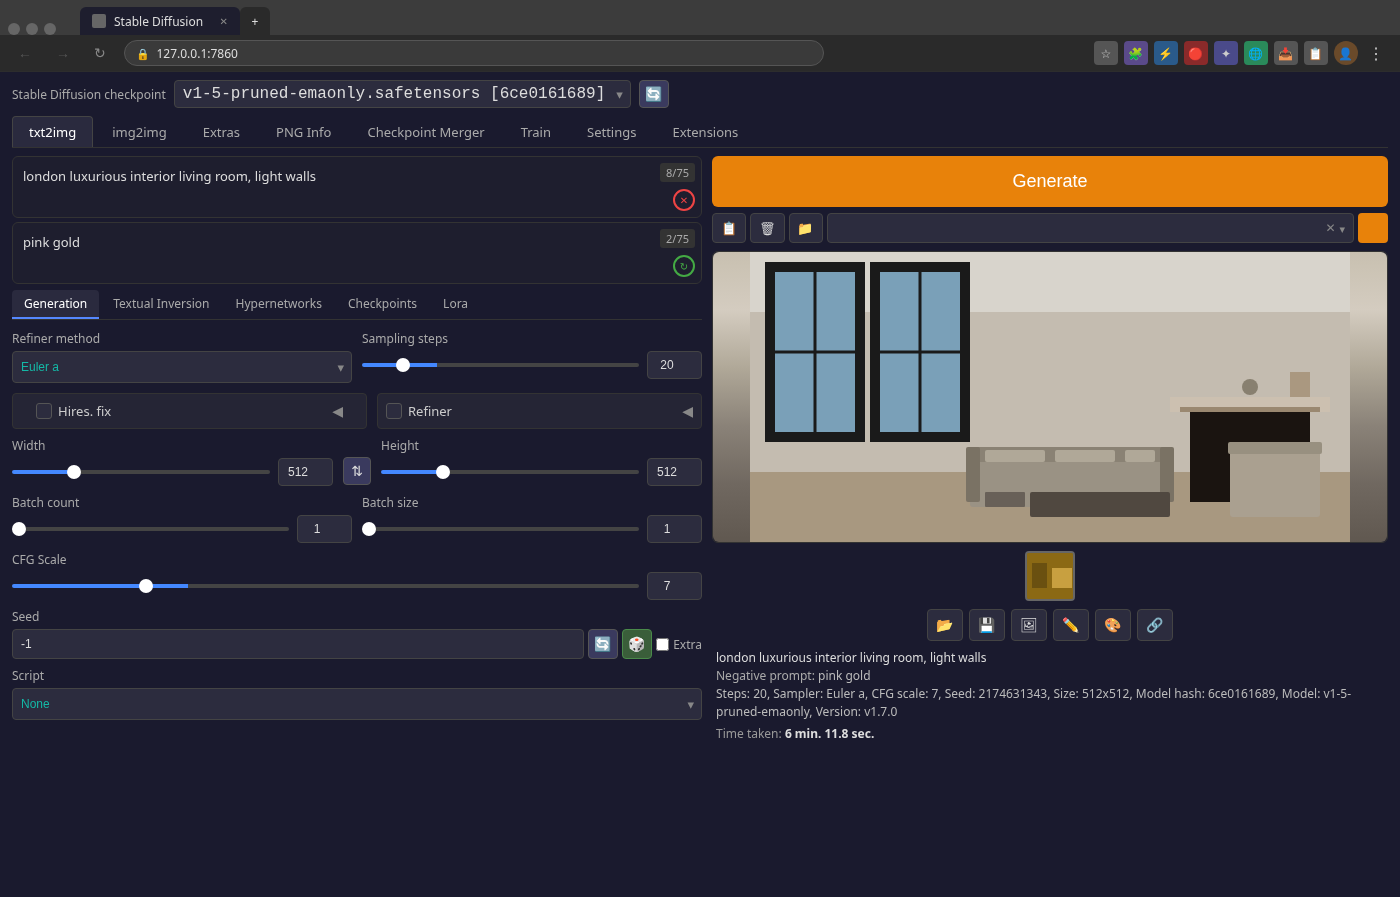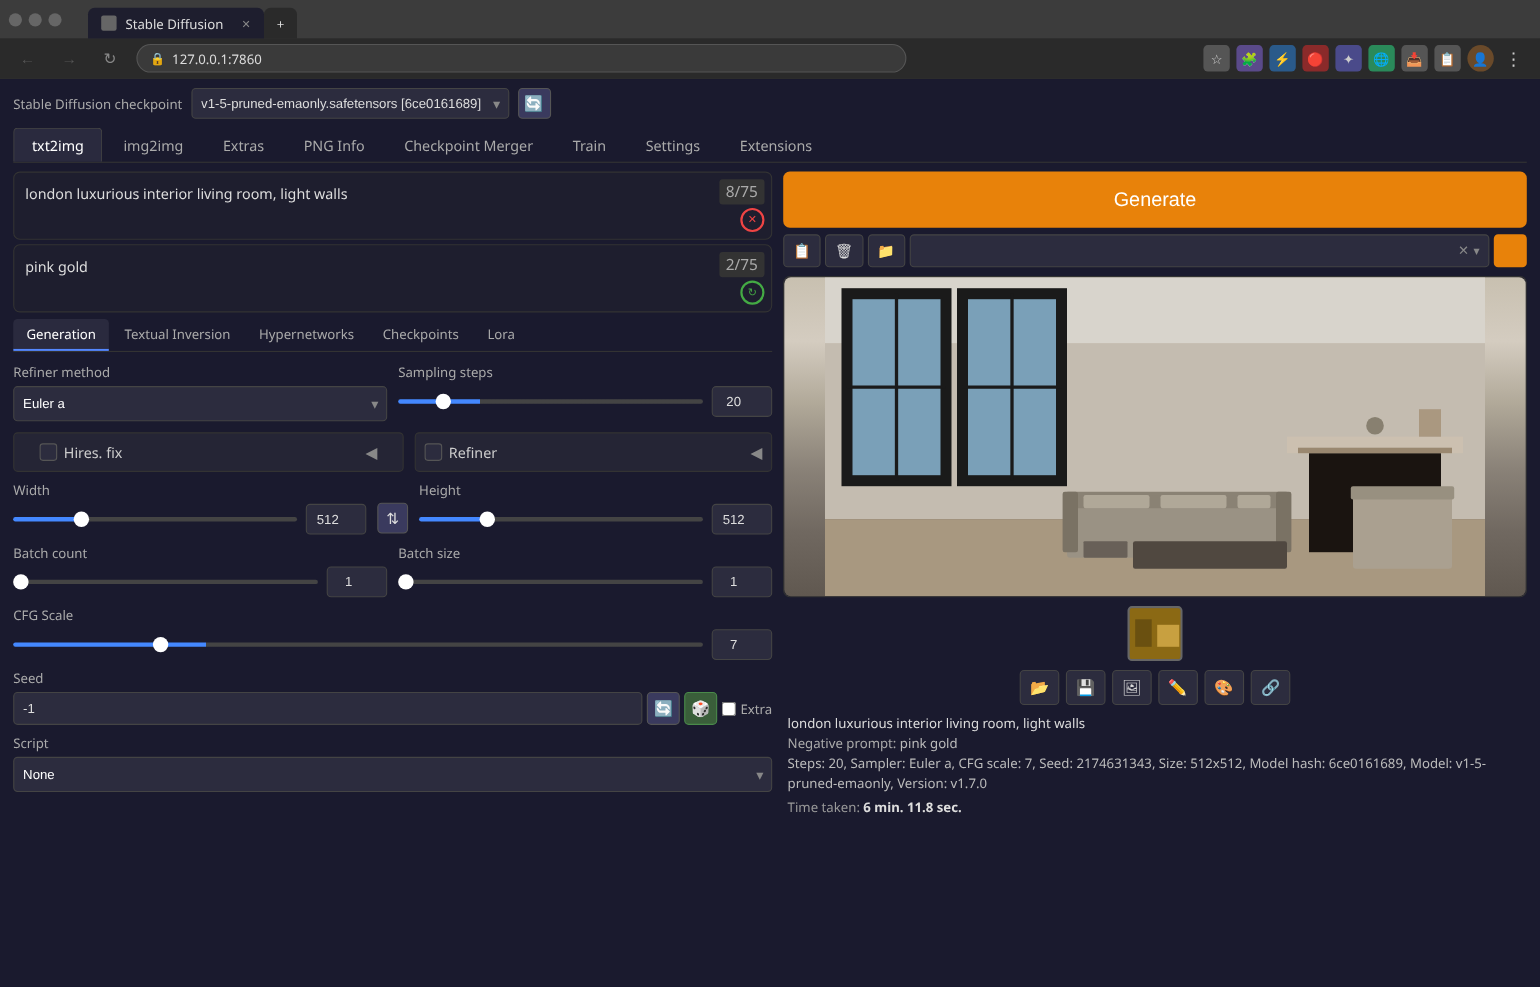--- a/index.html
+++ b/index.html
@@ -15,21 +15,21 @@
 
     
     .browser-chrome {
       background: #2d2d2d;
       height: 72px;
     }
     .title-bar {
       background: #3c3c3c;
       height: 35px;
       display: flex;
-      align-items: center;
+      align-items: flex-end;
       padding: 0 8px;
       gap: 8px;
     }
     .window-controls {
       display: flex;
       gap: 6px;
       margin-right: 8px;
     }
     .win-btn {
       width: 12px; height: 12px;
@@ -122,25 +122,26 @@
     .checkpoint-label {
       color: #aaa;
       font-size: 12px;
     }
     .checkpoint-select {
       background: #2c2c3e;
       border: 1px solid #444;
       border-radius: 4px;
       color: #ddd;
       padding: 4px 24px 4px 8px;
-      font-size: 12px;
+      font-size: 16px;
       cursor: pointer;
       appearance: none;
       min-width: 220px;
       height: 28px;
+      font-family: Liberation Mono, monospace;
     }
     .checkpoint-btn {
       background: #3a3a5e;
       border: 1px solid #555;
       border-radius: 4px;
       color: #ddd;
       width: 30px; height: 28px;
       cursor: pointer;
       display: flex; align-items: center; justify-content: center;
       font-size: 14px;
@@ -200,21 +201,21 @@
       min-height: 55px;
       font-family: inherit;
     }
     .prompt-counter {
       position: absolute;
       top: 6px;
       right: 6px;
       background: #333;
       border-radius: 3px;
       padding: 2px 6px;
-      font-size: 14px;
+      font-size: 11px;
       color: #aaa;
     }
     .prompt-actions {
       position: absolute;
       bottom: 6px;
       right: 6px;
       display: flex;
       gap: 4px;
     }
     .prompt-action-btn {
@@ -325,21 +326,21 @@
     .control-label {
       font-size: 12px;
       color: #aaa;
       margin-bottom: 4px;
     }
     .select-input {
       width: 100%;
       background: #2c2c3e;
       border: 1px solid #444;
       border-radius: 4px;
-      color: #ffffff;
+      color: #14b8a6;
       padding: 5px 24px 5px 8px;
       font-size: 12px;
       cursor: pointer;
       appearance: none;
       height: 32px;
     }
     .number-input {
       background: #2c2c3e;
       border: 1px solid #444;
       border-radius: 4px;

